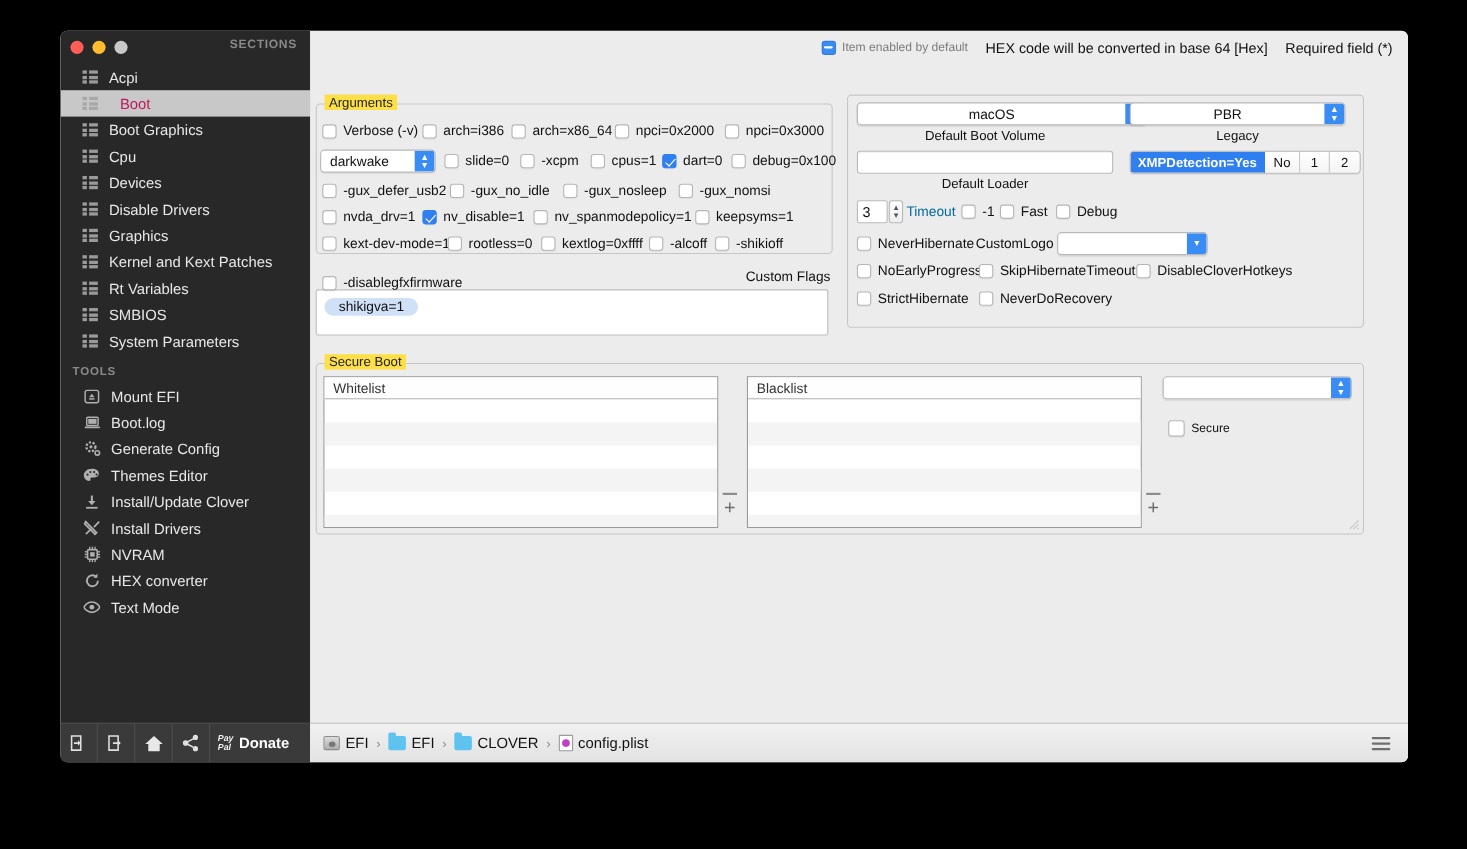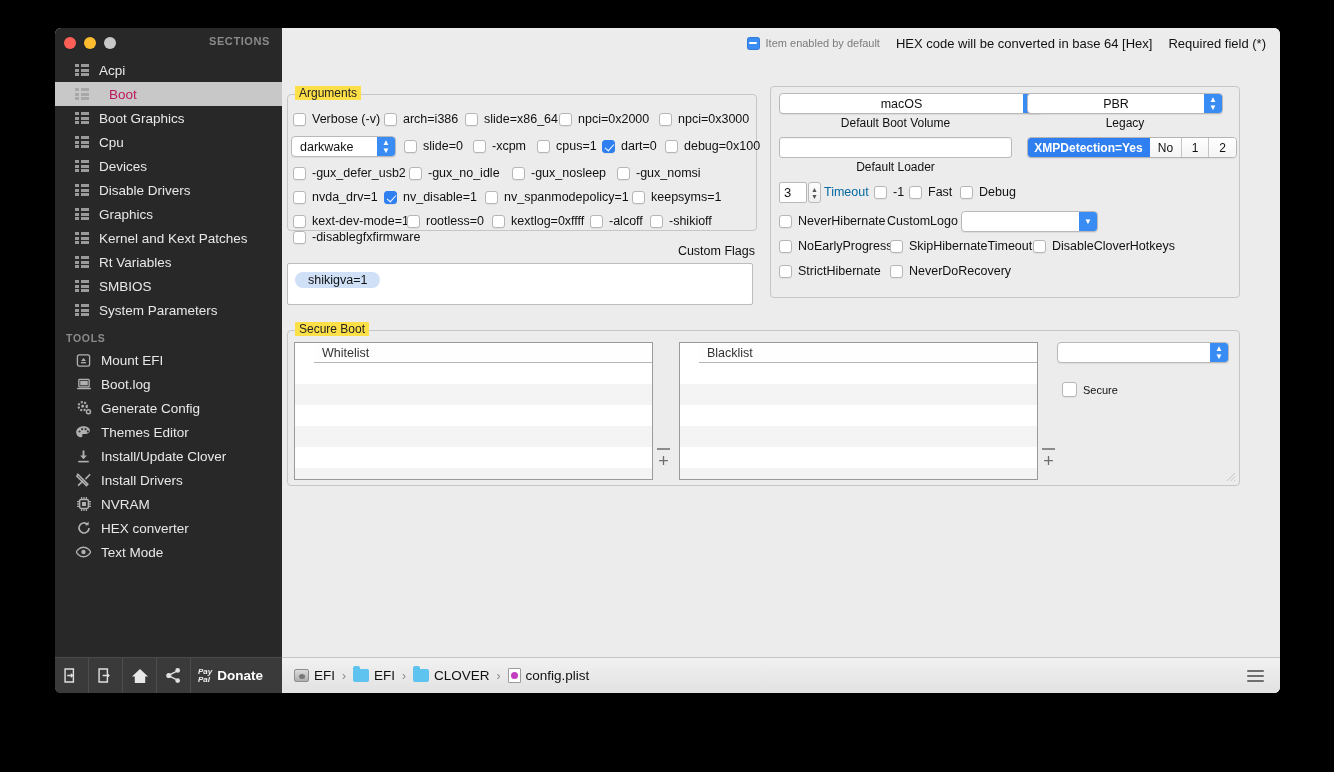--- a/index.html
+++ b/index.html
@@ -258,21 +258,20 @@
     font-size: 12.5px;
     padding: 1px 13px;
   }
 
   
   .listbox {
     position: absolute;
     border: 1px solid #9a9a9a;
     background: #fff;
     overflow: hidden;
-    padding-left: 19px;
   }
   .list-header {
     height: 20px; background: #fefefe;
     border-bottom: 1px solid #b6b6b6;
     font-size: 12.5px; color: #333;
     display: flex; align-items: center; padding-left: 8px;
   }
   .list-rows { position:absolute; left:0; right:0; top:20px; bottom:0; }
   .lrow { height: 21px; }
   .lrow.alt { background: #f4f4f4; }
@@ -641,21 +640,21 @@
           <div class="cb" style="left:6px; top:18px;">
               <span class="box"></span>
               <span class="lbl">Verbose (-v)</span>
             </div>
           <div class="cb" style="left:97px; top:18px;">
               <span class="box"></span>
               <span class="lbl">arch=i386</span>
             </div>
           <div class="cb" style="left:178px; top:18px;">
               <span class="box"></span>
-              <span class="lbl">slide=x86_64</span>
+              <span class="lbl">arch=x86_64</span>
             </div>
           <div class="cb" style="left:272px; top:18px;">
               <span class="box"></span>
               <span class="lbl">npci=0x2000</span>
             </div>
           <div class="cb" style="left:372px; top:18px;">
               <span class="box"></span>
               <span class="lbl">npci=0x3000</span>
             </div>
 
@@ -735,21 +734,21 @@
             </div>
           <div class="cb" style="left:303px; top:120px;">
               <span class="box"></span>
               <span class="lbl">-alcoff</span>
             </div>
           <div class="cb" style="left:363px; top:120px;">
               <span class="box"></span>
               <span class="lbl">-shikioff</span>
             </div>
 
-          <div class="cb" style="left:6px; top:136px;">
+          <div class="cb" style="left:6px; top:156px;">
               <span class="box"></span>
               <span class="lbl">-disablegfxfirmware</span>
             </div>
         </div>
       </div>
 
       <div style="position:absolute; left:5px; top:186px; width:470px;">
         <div style="position:absolute; right:2px; top:0; font-size:12.5px; color:#111;">Custom Flags</div>
       </div>
       <div id="custom-flags-field" style="left:5px; top:205px; width:466px; height:42px;">

